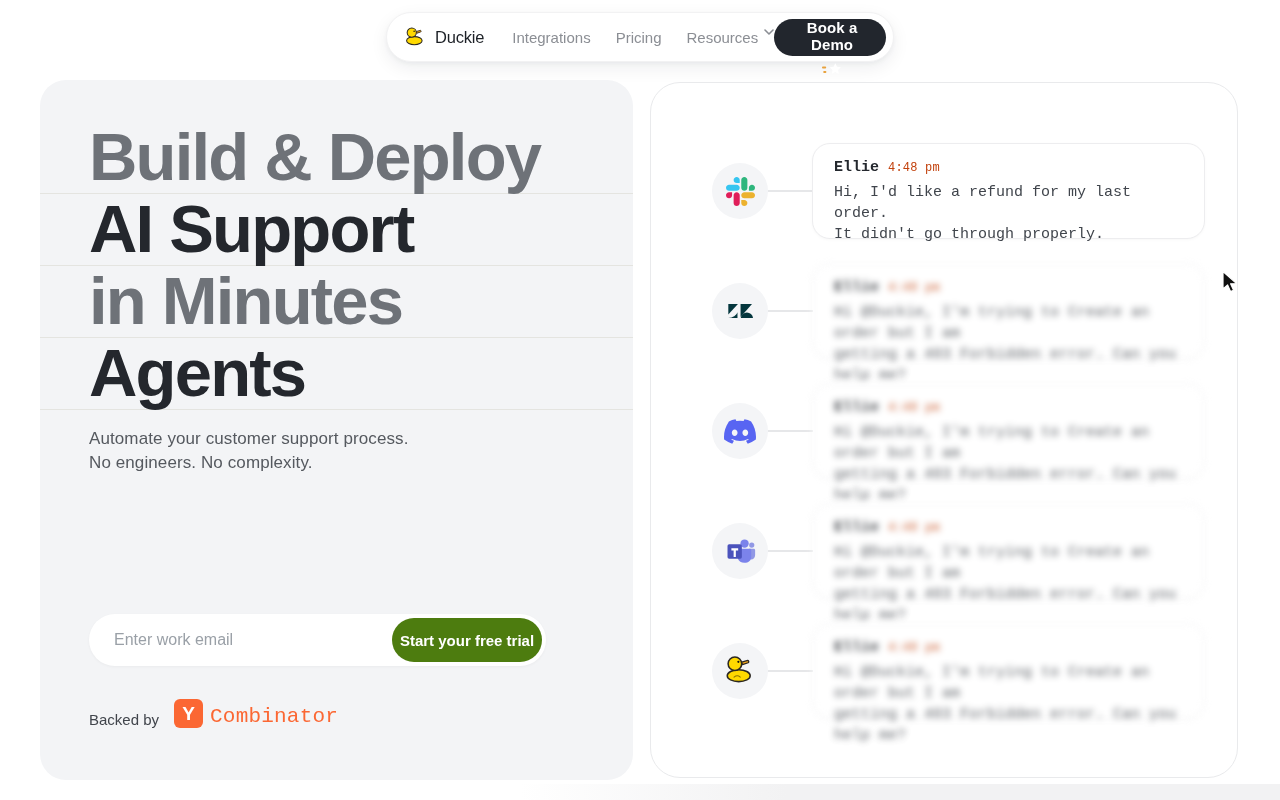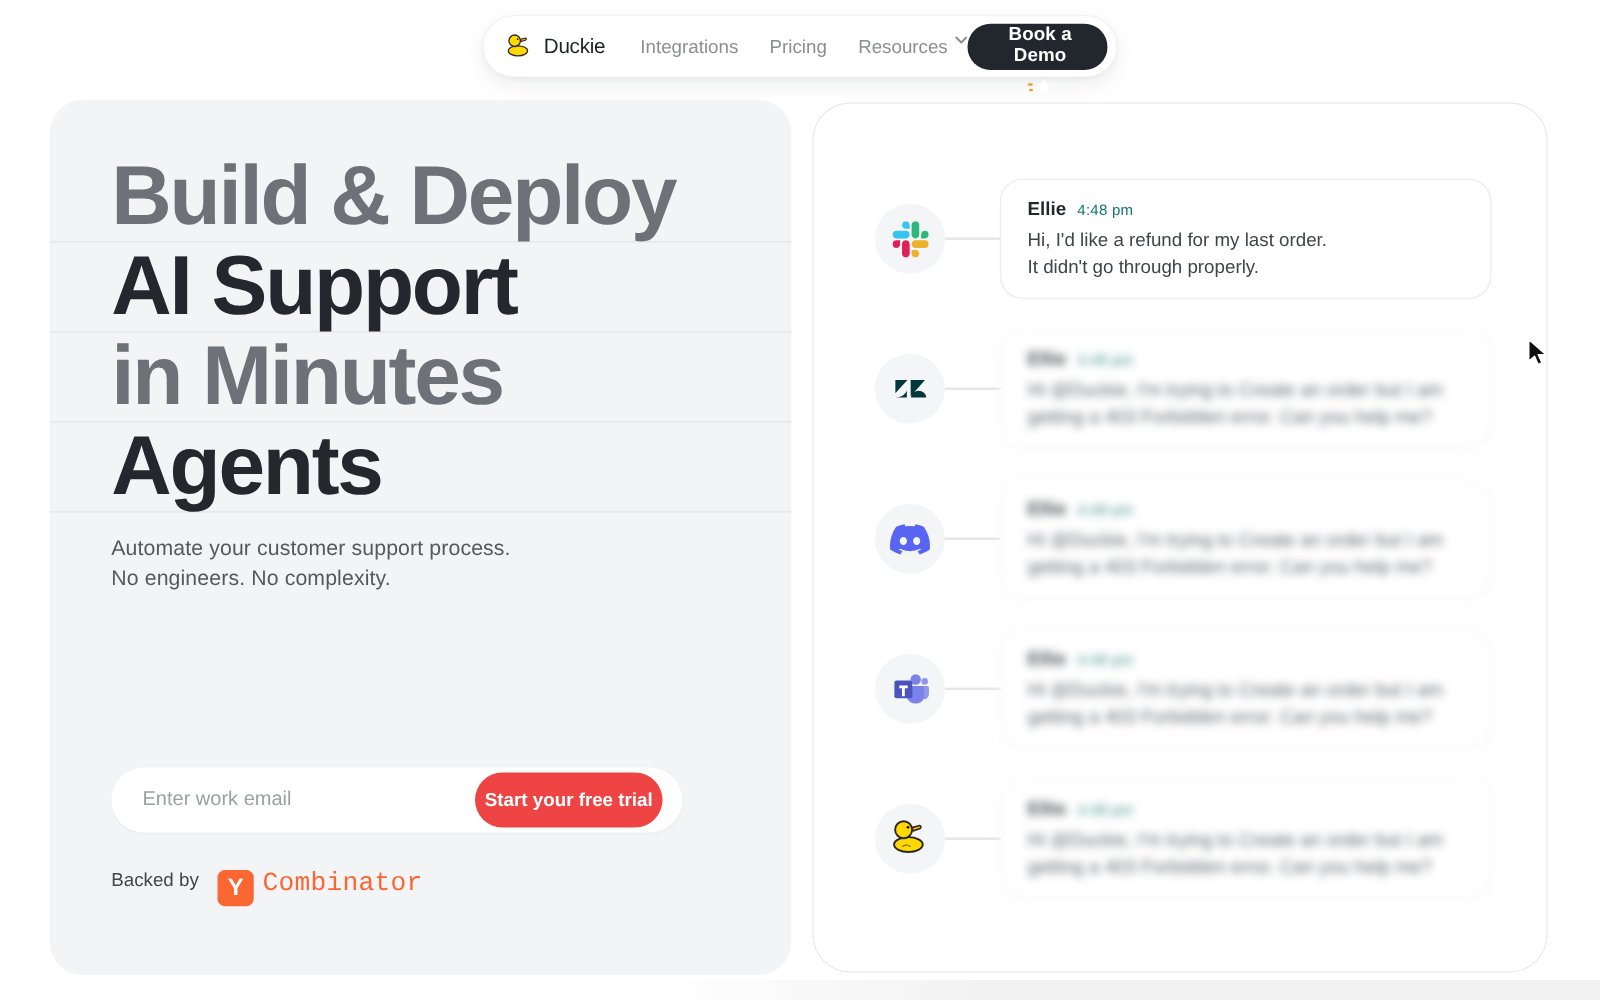--- a/index.html
+++ b/index.html
@@ -47,51 +47,51 @@
   .email-form{
     position:absolute;top:534px;left:49px;width:457px;height:52px;
     background:#fff;border-radius:27px;box-shadow:0 1px 3px rgba(0,0,0,.04);
   }
   .email-input{
     position:absolute;inset:0;border:none;background:transparent;border-radius:27px;
     padding:0 170px 0 25px;font-size:16px;color:#2e3237;outline:none;font-family:inherit;
   }
   .email-input::placeholder{color:#9aa0a7;}
   .trial-btn{
-    position:absolute;top:4px;bottom:4px;right:16px;width:150px;border-radius:23px;
-    background:#ef4444;border:none;color:#fff;font-size:15px;font-weight:700;
+    position:absolute;top:4px;bottom:4px;right:4px;width:150px;border-radius:23px;
+    background:#4d7c0f;border:none;color:#fff;font-size:15px;font-weight:700;
     cursor:pointer;font-family:inherit;
   }
-  .backed{position:absolute;top:616px;left:49px;display:flex;align-items:flex-start;height:32px;}
+  .backed{position:absolute;top:616px;left:49px;display:flex;align-items:flex-end;height:32px;}
   .backed-label{font-size:15px;color:#41454c;margin-right:15px;}
   .yc-badge{
     width:29px;height:29px;border-radius:6px;background:#fb6733;color:#fff;
     font-size:19px;font-weight:700;display:flex;align-items:center;justify-content:center;
     margin-right:7px;
   }
   .yc-name{font-size:21px;color:#fb6733;letter-spacing:.2px;font-family:Liberation Mono, monospace;}
   
   .right-panel{
     position:absolute;left:650px;top:82px;width:588px;height:696px;
     background:#fff;border:1px solid #e9eaec;border-radius:30px;box-sizing:border-box;
   }
-  .msg-row{position:absolute;left:4px;width:100%;height:76px;}
+  .msg-row{position:absolute;left:16px;width:100%;height:76px;font-family:Liberation Mono, monospace;}
   .icon-circle{
     position:absolute;left:45px;top:20px;width:56px;height:56px;border-radius:50%;
     background:#f4f5f7;display:flex;align-items:center;justify-content:center;
   }
   .connector{position:absolute;left:101px;top:47px;width:45px;height:2px;background:#e6e7e9;}
   .msg-card{
     position:absolute;left:145px;top:0;width:393px;height:96px;box-sizing:border-box;
     background:#fff;border:1px solid #ededef;border-radius:18px;
     padding:15px 21px;box-shadow:0 1px 3px rgba(0,0,0,.03);
   }
   .msg-head{display:flex;align-items:baseline;gap:9px;}
   .msg-name{font-size:15px;font-weight:700;color:#24282e;}
-  .msg-time{font-size:12px;color:#0f766e;letter-spacing:.2px;}
+  .msg-time{font-size:12px;color:#c2410c;letter-spacing:.2px;}
   .msg-text{margin-top:6px;font-size:15px;line-height:21px;color:#40454c;}
   .msg-row.blurred .msg-card{filter:blur(3.4px);opacity:.82;}
   
   .bottom-strip{
     position:absolute;left:520px;right:0;top:784px;height:16px;
     background:linear-gradient(90deg,rgba(242,242,243,0),#f2f2f3 35%);
   }
   .cursor{position:absolute;left:1221px;top:270px;pointer-events:none;}
 </style>
 </head>

